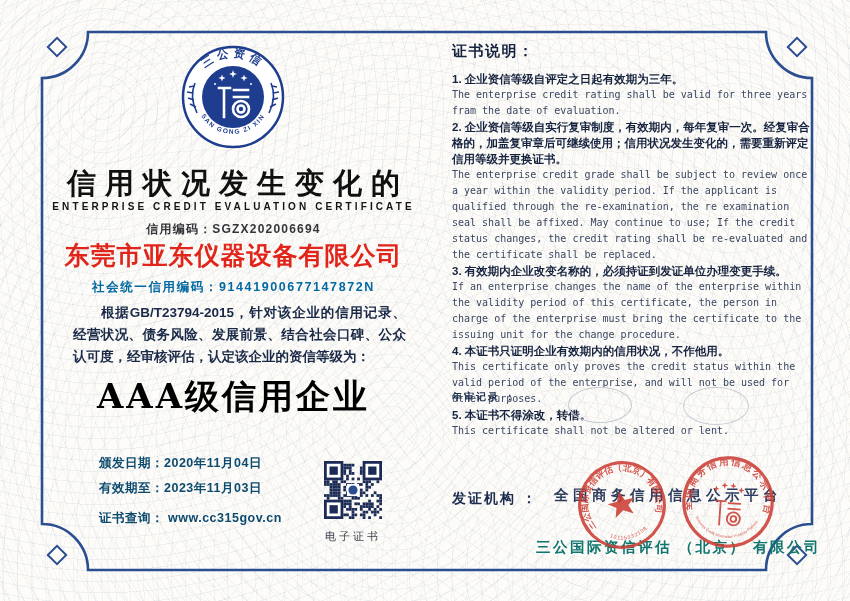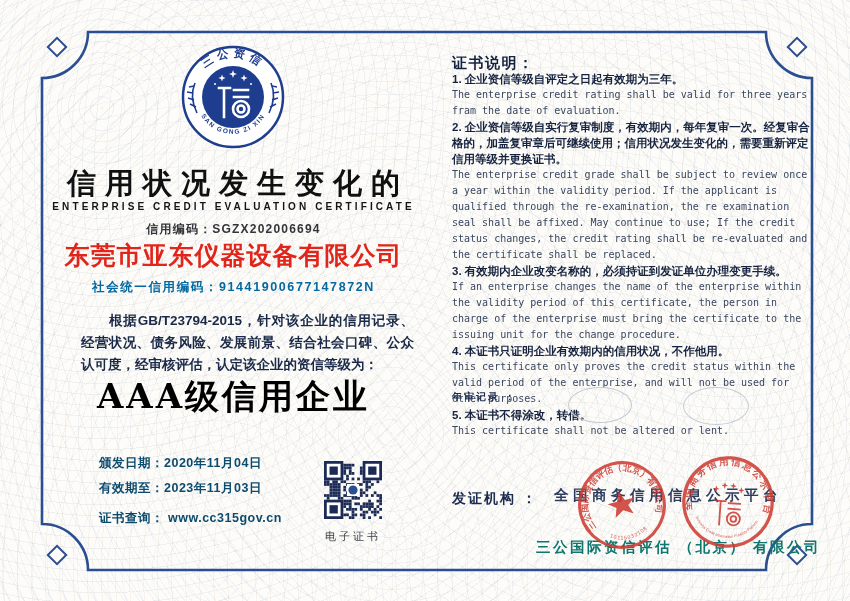--- a/index.html
+++ b/index.html
@@ -21,34 +21,34 @@
     font-family:"DejaVu Serif","Liberation Serif",serif;font-weight:bold;
     font-size:29px;color:#101010;letter-spacing:9px;text-indent:9px;z-index:1;}
   .cert-subtitle{left:42px;top:201px;width:383px;text-align:center;font-weight:bold;
     font-size:10px;letter-spacing:3.1px;color:#141414;z-index:1;}
   .credit-code{left:42px;top:221px;width:383px;text-align:center;font-weight:bold;
     font-size:12px;letter-spacing:1.2px;color:#33353a;z-index:1;}
   .company{left:42px;top:239px;width:383px;text-align:center;font-weight:bold;
     font-size:25px;letter-spacing:1px;color:#e1251b;z-index:1;}
   .unified{left:42px;top:279px;width:383px;text-align:center;font-weight:bold;
     font-size:12.5px;letter-spacing:1.6px;color:#0369a1;z-index:1;}
-  .statement{left:73px;top:302px;width:333px;margin:8px;font-weight:bold;font-size:13.5px;
+  .statement{left:73px;top:302px;width:333px;margin:0;font-weight:bold;font-size:13.5px;
     color:#1a2947;line-height:22px;text-align:justify;text-indent:28px;z-index:1;}
   .rating{left:42px;top:374px;width:383px;text-align:center;font-weight:bold;
     font-family:"DejaVu Serif","Liberation Serif",serif;
     font-size:34px;letter-spacing:3px;color:#000000;z-index:1;}
   .dateline{left:99px;font-weight:bold;font-size:12.5px;color:#0c4a6e;letter-spacing:.5px;z-index:1;}
   .issue-date{top:455px;} .valid-until{top:480px;} .query-line{top:510px;}
   .qr-box{left:324px;top:461px;width:58px;height:58px;z-index:1;}
   .qr-caption{left:306px;top:529px;width:94px;text-align:center;font-size:11px;
     letter-spacing:3px;color:#3a3f4a;font-family:"DejaVu Serif","Liberation Serif",serif;z-index:1;}
 
   
   .r-heading{left:452px;top:42px;font-size:15px;font-weight:bold;color:#16233f;
-    letter-spacing:1.5px;z-index:1;margin-top:12px;}
+    letter-spacing:1.5px;z-index:1;}
   .items{left:452px;top:71px;width:358px;z-index:1;}
   .item-zh{font-size:11.5px;font-weight:bold;color:#16233f;line-height:16px;}
   .item-en{font-size:10px;font-family:"DejaVu Sans Mono",monospace;color:#3a4660;line-height:16px;}
   .annual-label{left:452px;top:390px;font-size:10px;font-weight:bold;color:#1c2c4e;
     letter-spacing:2px;z-index:1;}
   .seal-ph{border:1px solid #c5c9d2;border-radius:50%;z-index:1;}
   .seal-ph-1{left:568px;top:387px;width:62px;height:34px;}
   .seal-ph-2{left:683px;top:387px;width:64px;height:36px;}
   .issuer-label{left:452px;top:490px;font-size:14px;font-weight:bold;color:#1c2c4e;
     letter-spacing:2px;z-index:1;}

